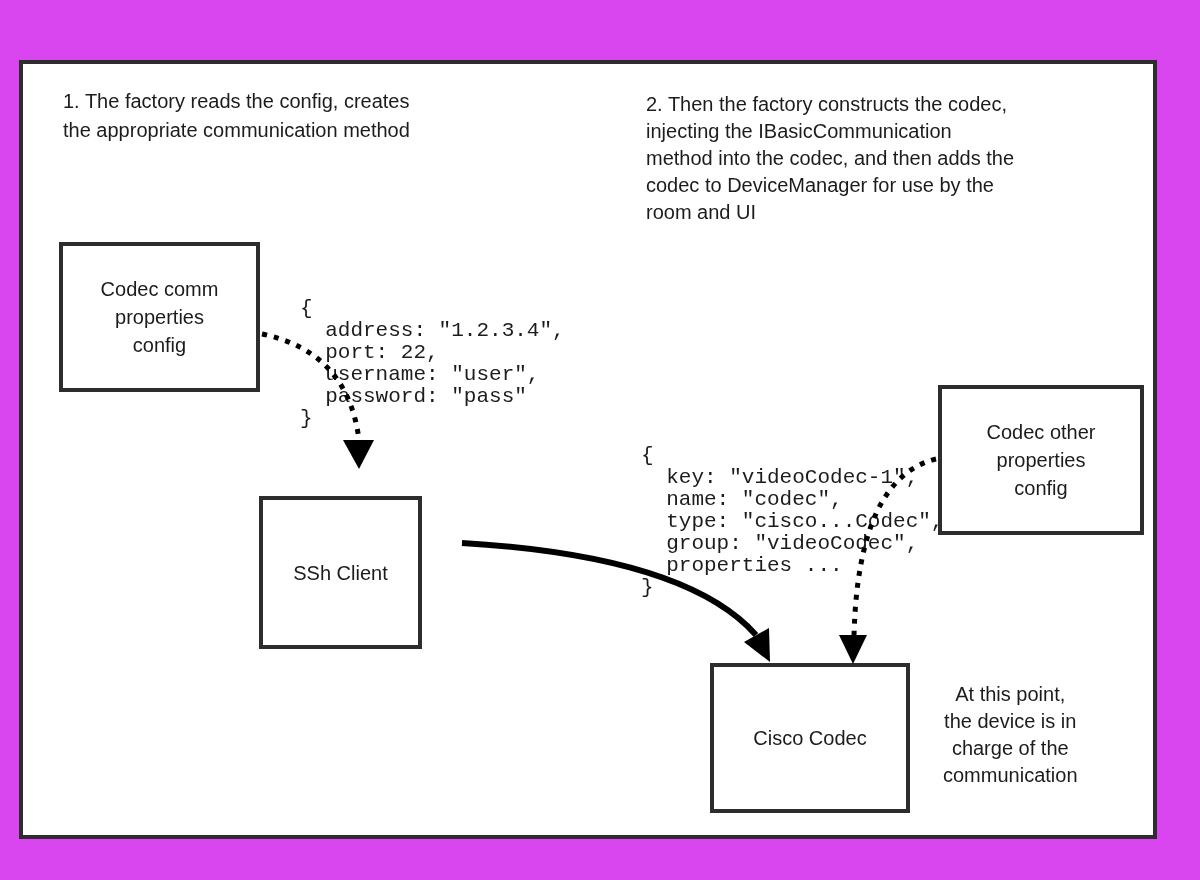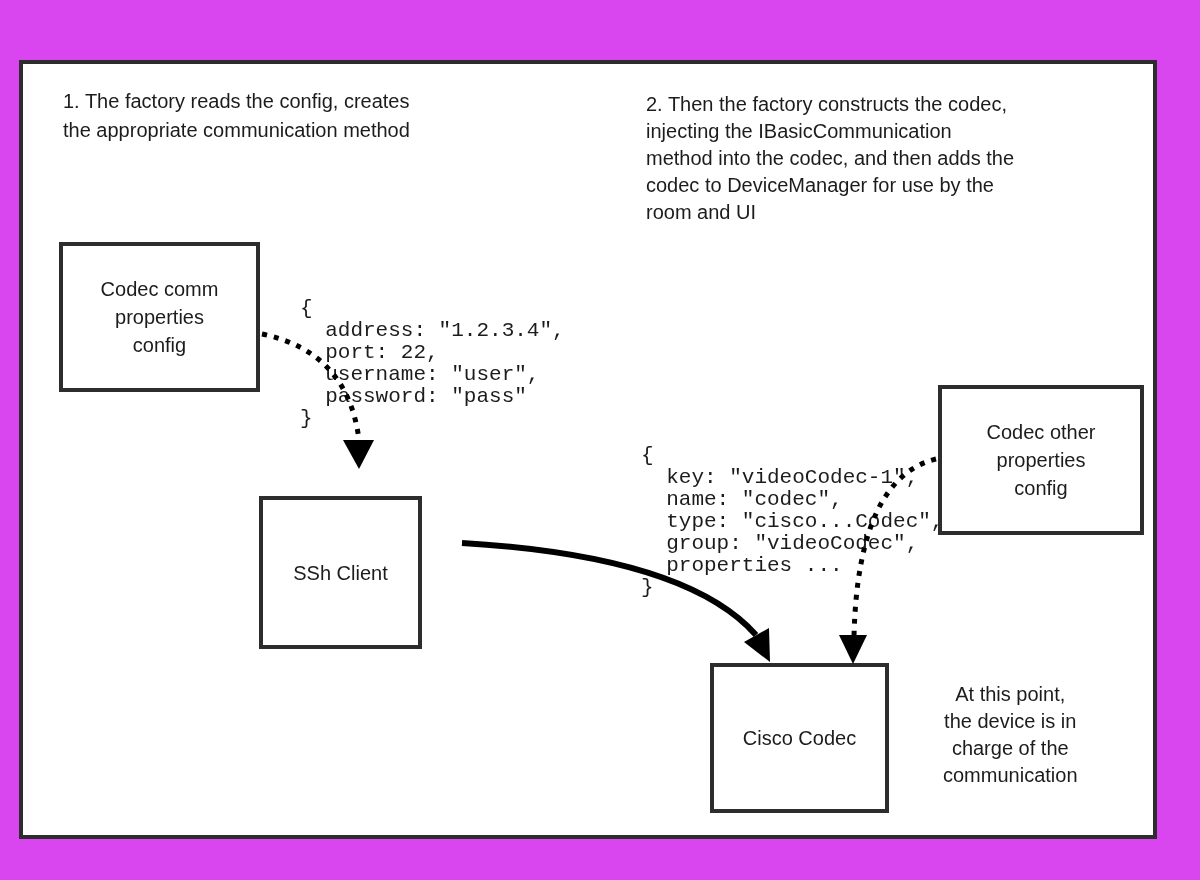--- a/index.html
+++ b/index.html
@@ -19,21 +19,21 @@
   .note-result{left:943px;top:681px;line-height:27px;text-align:center;}
   .node{
     position:absolute;border:4px solid #2d2d2d;background:#ffffff;box-sizing:border-box;
     display:flex;align-items:center;justify-content:center;text-align:center;
     font-size:20px;line-height:28px;z-index:2;
   }
   .node-label{white-space:pre-line;}
   .node-codec-comm{left:59px;top:242px;width:201px;height:150px;}
   .node-ssh-client{left:259px;top:468px;width:163px;height:153px;margin-top:28px;}
   .node-codec-other{left:938px;top:385px;width:206px;height:150px;}
-  .node-cisco-codec{left:710px;top:663px;width:179px;height:150px;}
+  .node-cisco-codec{left:710px;top:663px;width:200px;height:150px;}
   .code{
     position:absolute;margin:0;z-index:1;
     font-family:"Liberation Mono","DejaVu Sans Mono",monospace;
     font-size:21px;line-height:22px;color:#1c1c1c;white-space:pre;
   }
   .code-comm{left:300px;top:298px;}
   .code-codec{left:641px;top:445px;}
   .arrows{
     position:absolute;left:0;top:0;width:1200px;height:880px;
     z-index:3;pointer-events:none;

